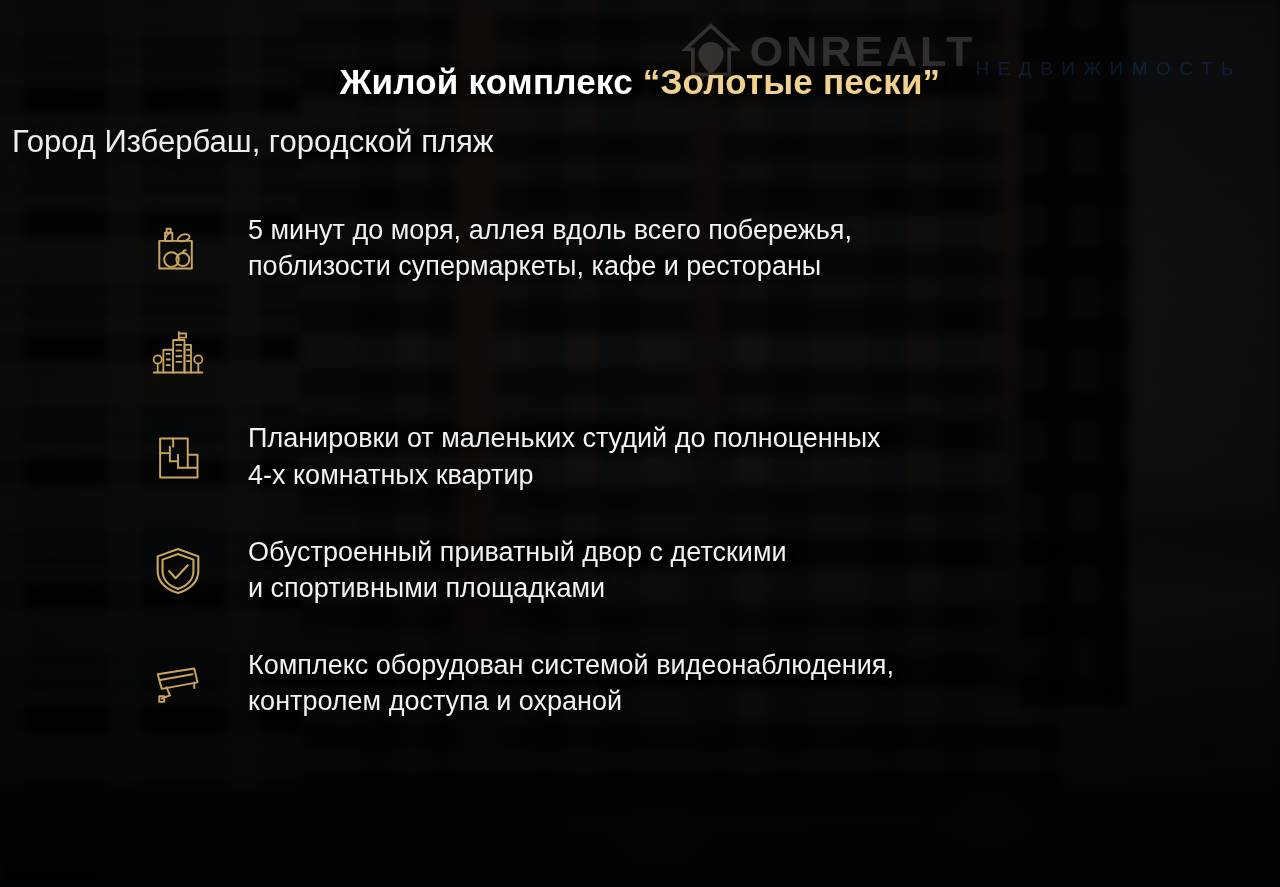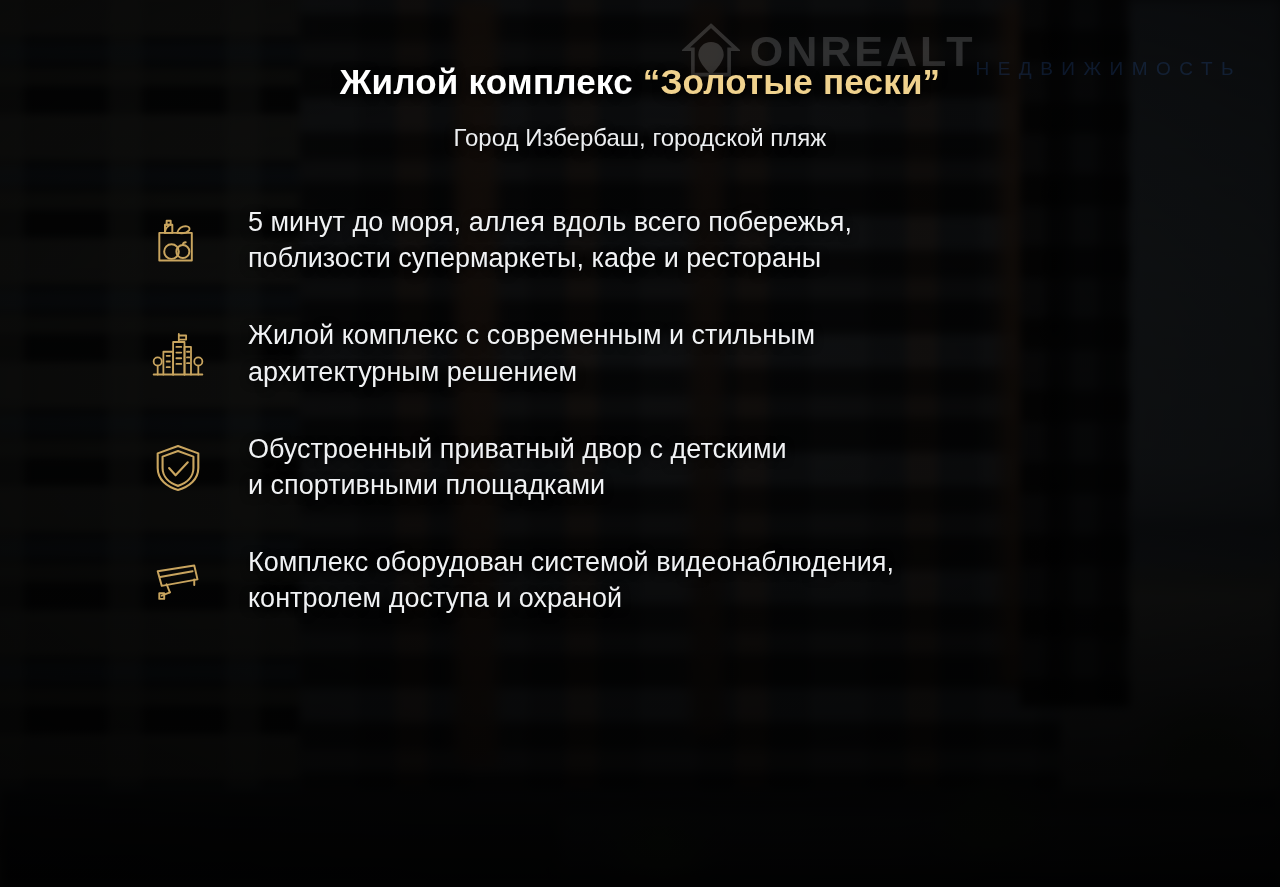--- a/index.html
+++ b/index.html
@@ -200,23 +200,23 @@
     font-weight: bold;
     color: #ffffff;
     letter-spacing: .2px;
     text-shadow: 0 2px 10px rgba(0,0,0,.85);
   }
   .title .gold {
     color: #f0d28e;
     text-shadow: 0 2px 10px rgba(0,0,0,.9);
   }
   .subtitle {
-    text-align: center;
-    margin: 22px 0 0;
-    font-size: 24px;
+    text-align: left;
+    margin: 22px 12px 0;
+    font-size: 31px;
     font-weight: normal;
     color: #eceef0;
     text-shadow: 0 2px 10px rgba(0,0,0,.85);
   }
 
   
   .features {
     margin: 52px 0 0;
     padding: 0 0 0 152px;
     list-style: none;
@@ -324,24 +324,38 @@
             <path d="M18 33h4M18 40h4M18 47h4"></path>
             <path d="M30 22h6M30 29h6M30 36h6M30 43h6"></path>
             <path d="M43 28h3M43 35h3M43 42h3"></path>
             <circle cx="7" cy="40" r="5"></circle>
             <path d="M7 45v11"></path>
             <circle cx="57" cy="40" r="5"></circle>
             <path d="M57 45v11"></path>
             <path d="M2 56h60"></path>
           </svg>
         </span>
-        <span class="feature-text">Жилой комплекс с современным и стильным
-архитектурным решением</span>
-      </li>
-
+      </li>
+
+      <li class="feature">
+        <span class="feature-icon">
+          <svg viewBox="0 0 64 64" fill="none" stroke="currentColor" stroke-width="2.4" stroke-linecap="round" stroke-linejoin="round" aria-hidden="true">
+            <path d="M10 8h34v20h12v28H10z"></path>
+            <path d="M10 26h12"></path>
+            <path d="M22 18v18"></path>
+            <path d="M22 36h10"></path>
+            <path d="M32 28v16"></path>
+            <path d="M32 44h24"></path>
+            <path d="M44 28v16"></path>
+            <path d="M26 8v10"></path>
+          </svg>
+        </span>
+        <span class="feature-text">Планировки от маленьких студий до полноценных
+4-х комнатных квартир</span>
+      </li>
 
       <li class="feature">
         <span class="feature-icon">
           <svg viewBox="0 0 64 64" fill="none" stroke="currentColor" stroke-width="2.6" stroke-linecap="round" stroke-linejoin="round" aria-hidden="true">
             <path d="M32 5 L57 14v18c0 14-11 23-25 27C18 55 7 46 7 32V14z"></path>
             <path d="M32 11 L51 18v14c0 11-8.5 18.5-19 22-10.5-3.5-19-11-19-22V18z"></path>
             <path d="M21 32l8 9 15-16"></path>
           </svg>
         </span>
         <span class="feature-text">Обустроенный приватный двор с детскими

